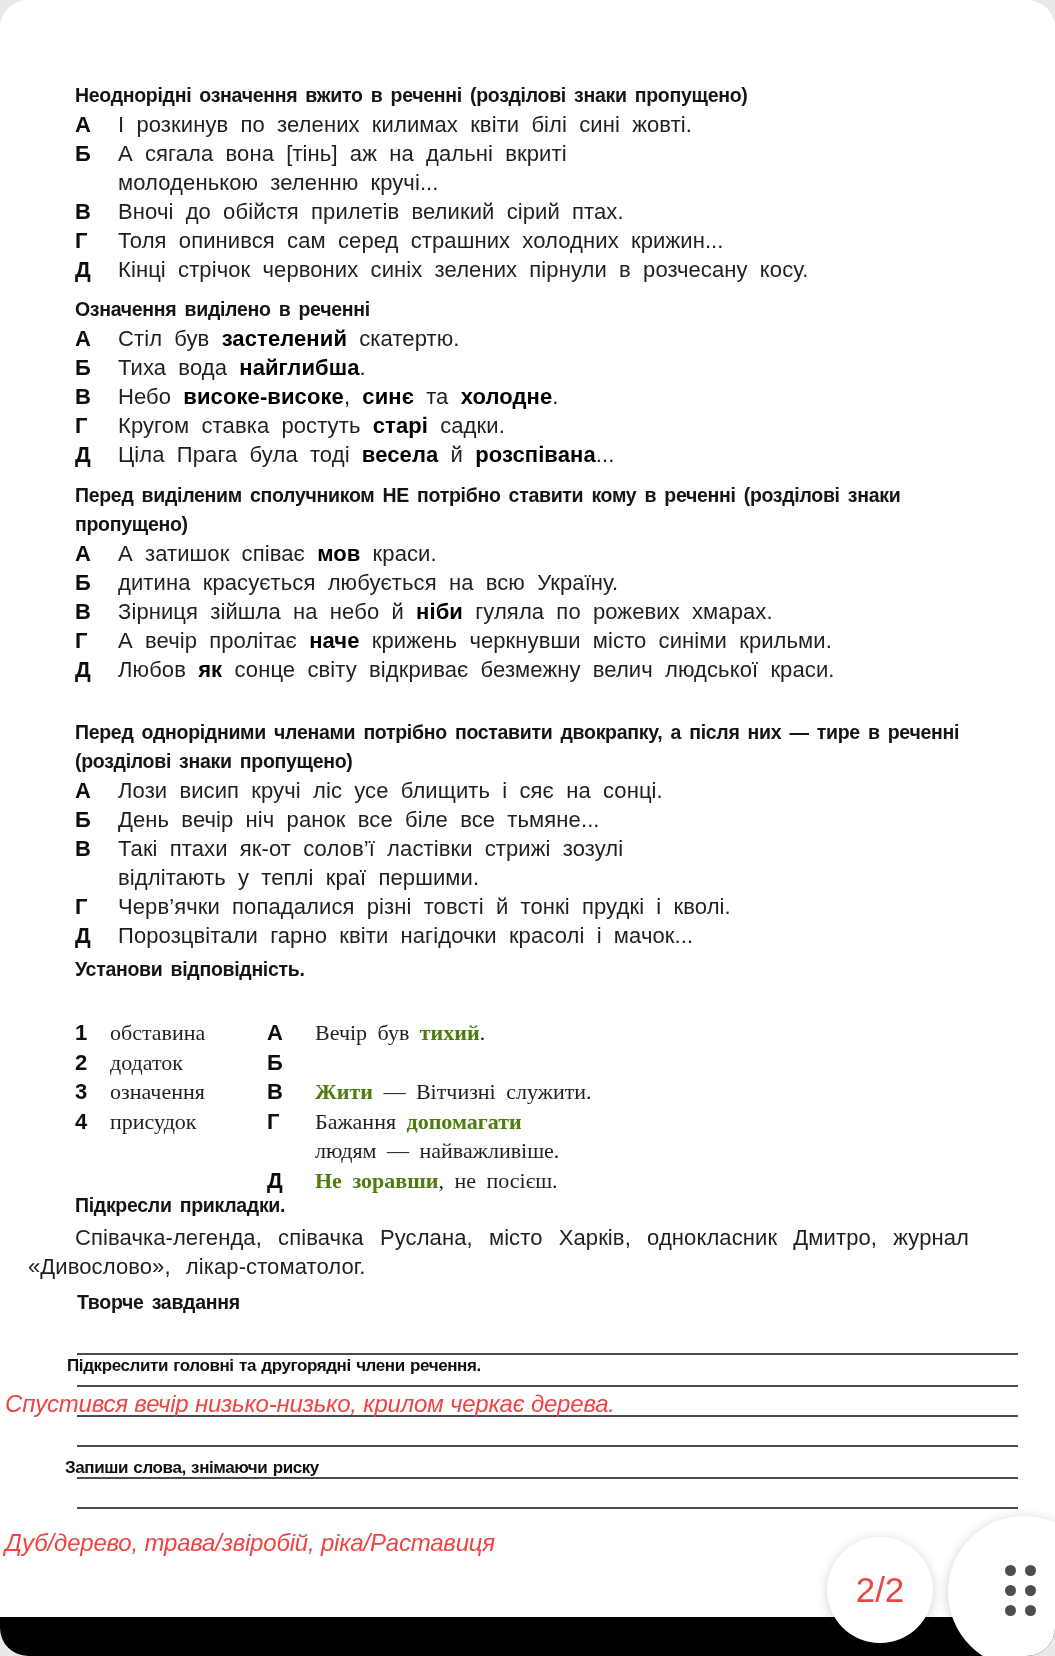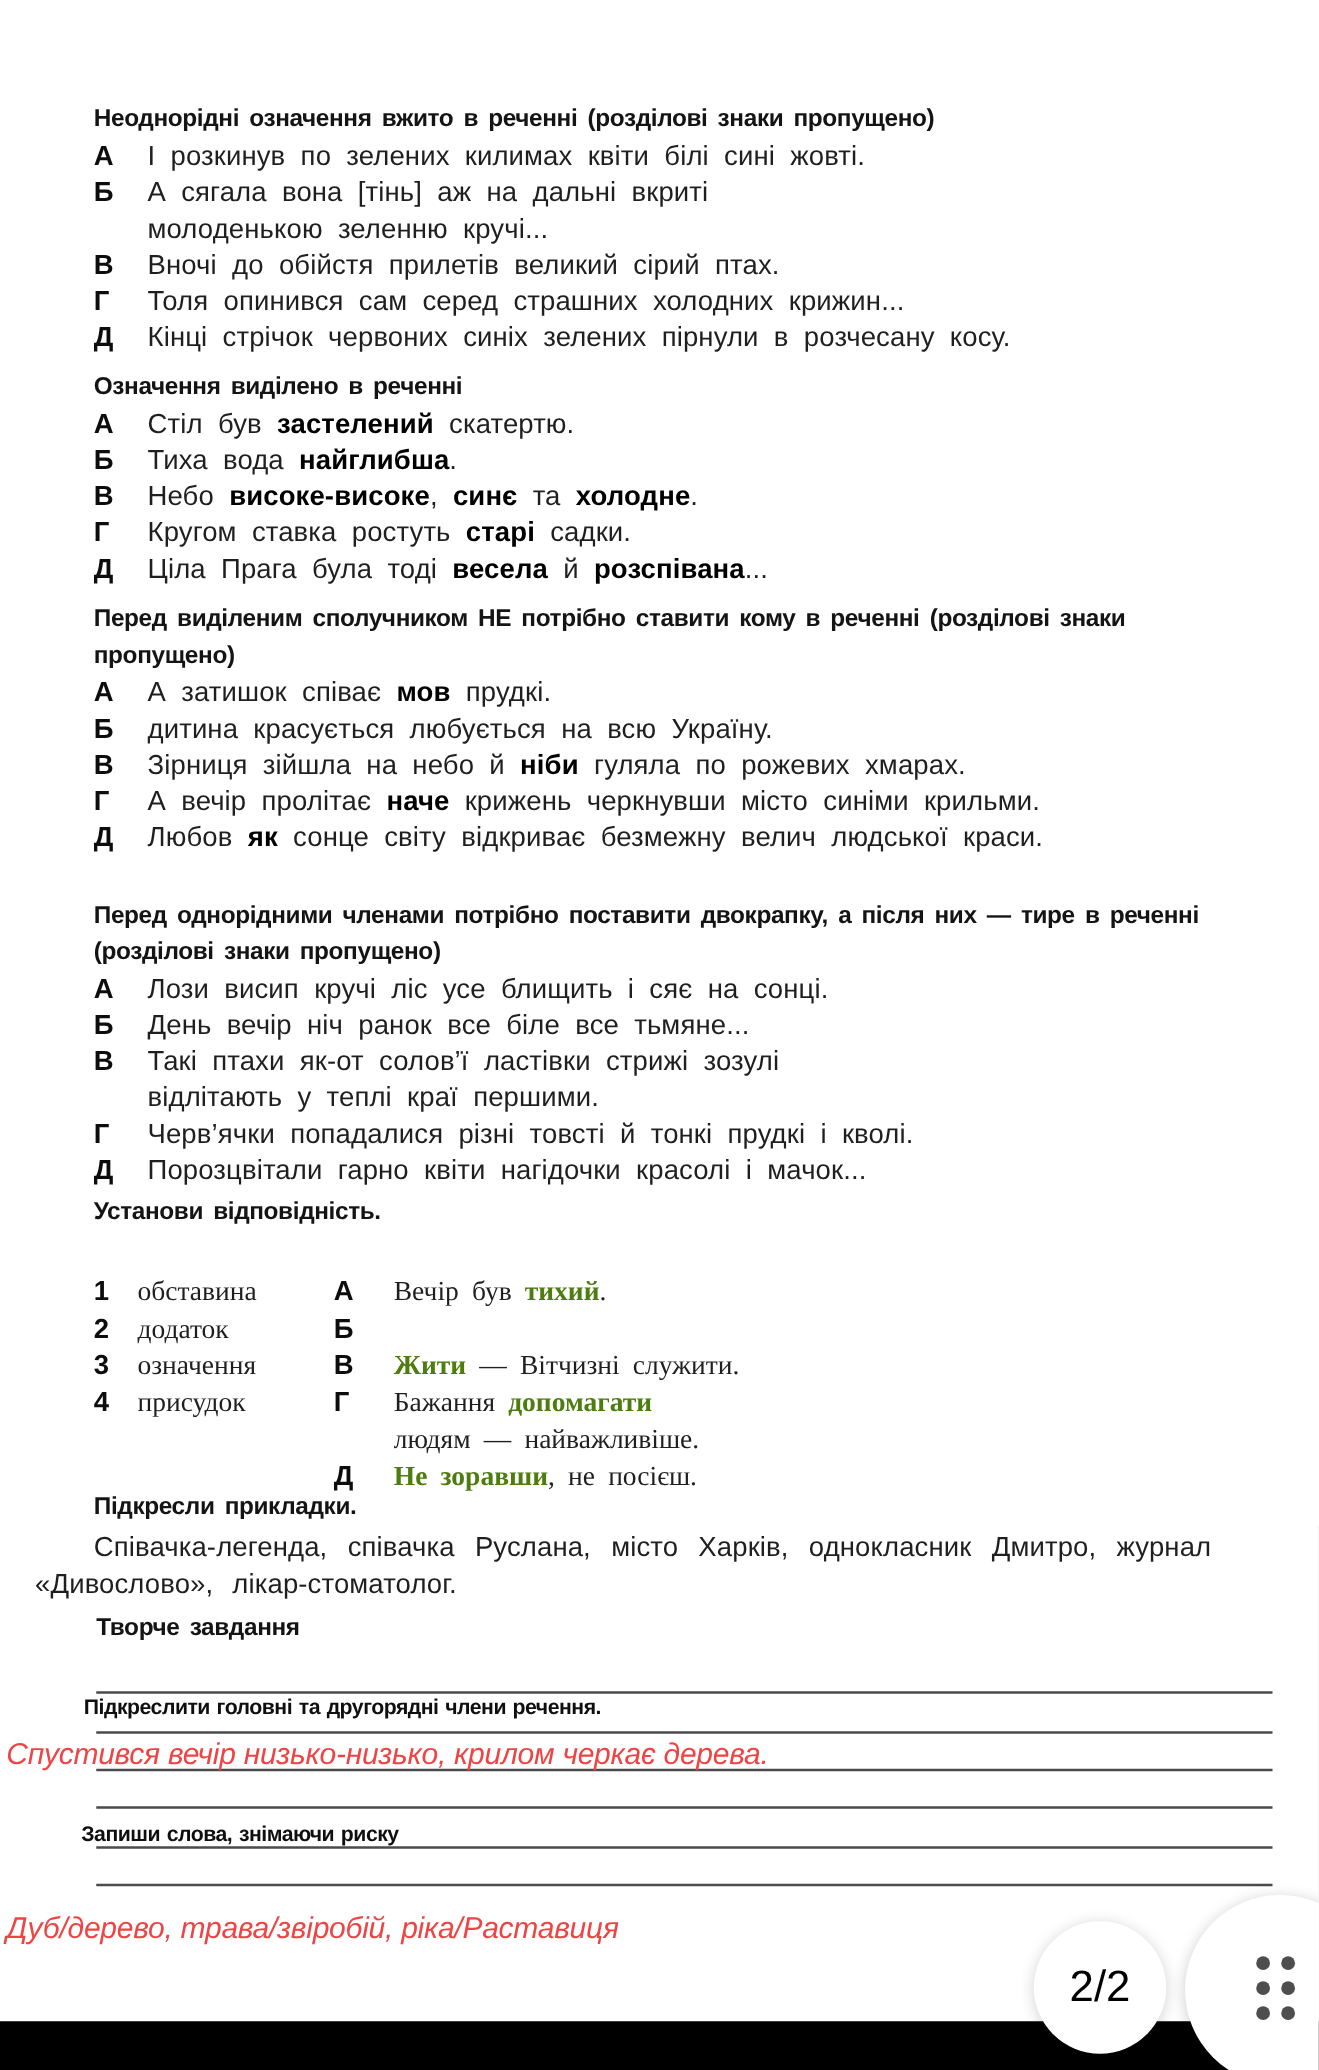--- a/index.html
+++ b/index.html
@@ -1,20 +1,20 @@
 <!DOCTYPE html>
 <html lang="uk"><head>
 <meta charset="utf-8">
 <title>Document viewer</title>
 <style>
   html,body{margin:0;padding:0;background:#e9e9e9;}
   .screen{
     position:relative;width:1055px;height:1656px;margin:0 auto;
     background:#ffffff;overflow:hidden;
-    font-family:"Liberation Sans", sans-serif;color:#1f1f1f;
+    font-family:"Liberation Sans", sans-serif;color:#1f1f1f;border-radius:28px;
   }
   
   .task{position:absolute;left:75px;width:895px;}
   .task-title{
     font-weight:700;font-size:19.5px;line-height:29px;
     letter-spacing:-0.3px;word-spacing:3px;color:#141414;
   }
   .opt{display:flex;font-size:22px;line-height:29px;}
   .opt-letter{flex:none;width:43px;font-weight:700;color:#0d0d0d;}
   .opt-text{flex:1;word-spacing:6px;letter-spacing:0.1px;}
@@ -40,21 +40,21 @@
   .wanswer{
     position:absolute;font-style:italic;font-size:24px;color:#ef4444;
     letter-spacing:-0.2px;white-space:nowrap;
   }
   
   .bottom-bar{position:absolute;left:0;top:1617px;width:1055px;height:39px;background:#000000;z-index:2;}
   .pill{
     position:absolute;left:827px;top:1537px;width:106px;height:106px;border-radius:50%;
     background:#ffffff;box-shadow:0 2px 12px rgba(0,0,0,0.18);
     display:flex;align-items:center;justify-content:center;
-    font-size:35px;color:#000000;z-index:5;
+    font-size:35px;color:#ef4444;z-index:5;
   }
   .fab{
     position:absolute;left:948px;top:1516px;width:152px;height:152px;border-radius:50%;
     background:#ffffff;box-shadow:0 2px 12px rgba(0,0,0,0.2);z-index:4;cursor:pointer;
   }
   .dots{
     position:absolute;left:57px;top:49px;
     display:grid;grid-template-columns:11px 11px;grid-auto-rows:11px;
     column-gap:9px;row-gap:9px;
   }
@@ -131,21 +131,21 @@
           <div class="opt-text">
             <div class="opt-line"><span>Ціла Прага була тоді </span><b>весела</b><span> й </span><b>розспівана</b><span>...</span></div>
           </div>
         </div>
       </div>
       <div class="task" style="top: 481px;">
         <div class="task-title">Перед виділеним сполучником НЕ потрібно ставити кому в реченні (розділові знаки пропущено)</div>
         <div class="opt">
           <div class="opt-letter">А</div>
           <div class="opt-text">
-            <div class="opt-line"><span>А затишок співає </span><b>мов</b><span> прудкі.</span></div>
+            <div class="opt-line"><span>А затишок співає </span><b>мов</b><span> краси.</span></div>
           </div>
         </div>
         <div class="opt">
           <div class="opt-letter">Б</div>
           <div class="opt-text">
             <div class="opt-line"><span>дитина красується любується на всю Україну.</span></div>
           </div>
         </div>
         <div class="opt">
           <div class="opt-letter">В</div>

